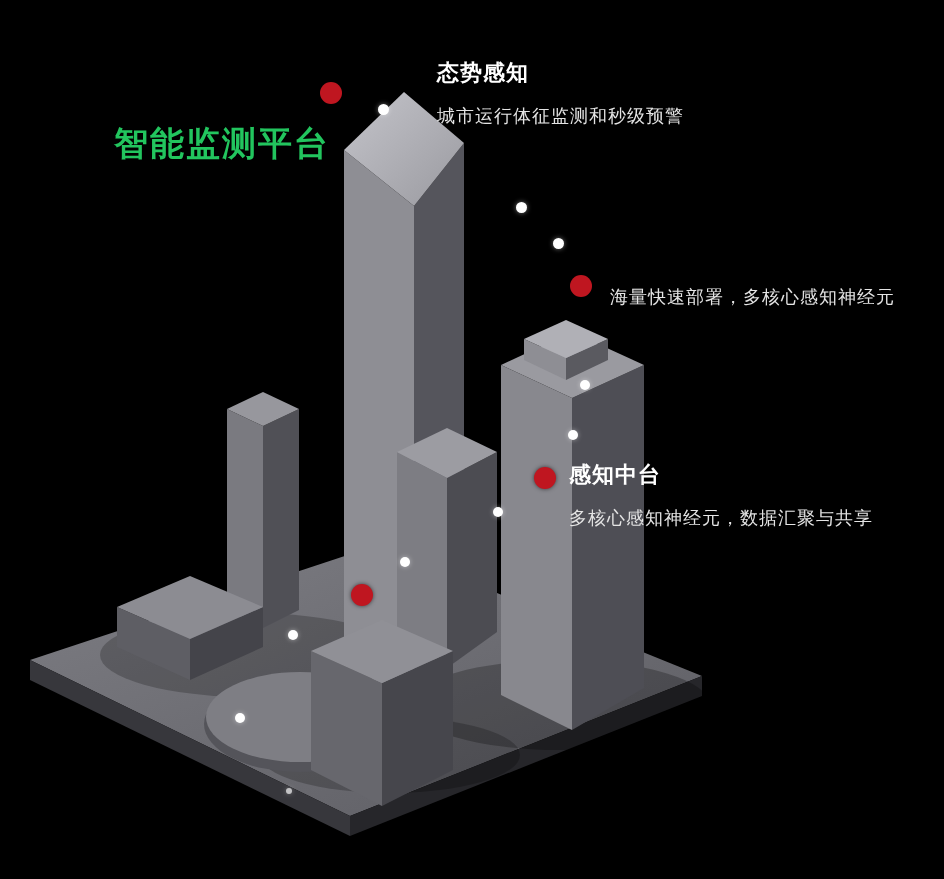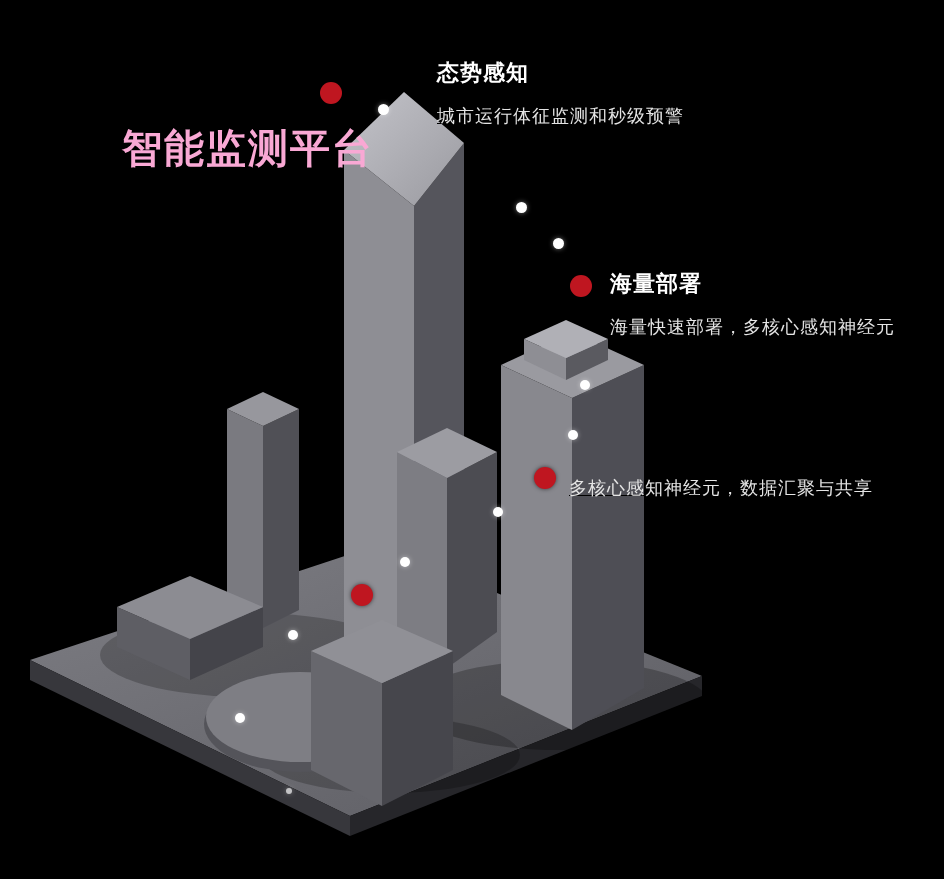--- a/index.html
+++ b/index.html
@@ -3,28 +3,28 @@
 <meta charset="utf-8">
 <style>
   html,body{margin:0;padding:0;background:#000;}
   .stage{
     position:relative;width:944px;height:879px;background:#000;overflow:hidden;
     font-family:"Liberation Sans","DejaVu Sans",sans-serif;
   }
   .scene-svg{position:absolute;left:0;top:0;}
   .overlay{position:absolute;left:0;top:0;width:100%;height:100%;pointer-events:none;}
   .page-title{
-    position:absolute;left:122px;top:121px;
-    font-size:40px;font-weight:700;color:#f9a8d4;letter-spacing:2px;white-space:nowrap;
+    position:absolute;left:114px;top:121px;
+    font-size:34px;font-weight:700;color:#22c55e;letter-spacing:2px;white-space:nowrap;
   }
   .red-dot{
     position:absolute;width:22px;height:22px;border-radius:50%;
     background:#bf1620;box-shadow:0 0 4px rgba(0,0,0,.6);
   }
-  .callout{position:absolute;white-space:nowrap;text-decoration:underline;}
+  .callout{position:absolute;white-space:nowrap;}
   .callout-title{font-size:22px;font-weight:700;color:#ffffff;letter-spacing:1px;}
   .callout-desc{font-size:18px;font-weight:400;color:#e4e4e4;margin-top:16px;letter-spacing:1px;}
   .trail-dot{
     position:absolute;border-radius:50%;background:#ffffff;
     box-shadow:0 0 5px rgba(255,255,255,.45);
   }
 </style>
 </head>
 <body>
 
@@ -118,22 +118,22 @@
   <div class="red-dot" style="left: 570px; top: 275px; background: rgb(191, 22, 32);"></div>
   <div class="red-dot" style="left: 534px; top: 467px; background: rgb(191, 22, 32);"></div>
   <div class="red-dot" style="left: 351px; top: 584px; background: rgb(191, 22, 32);"></div>
 
   <div class="callout" style="left:437px;top:58px">
     <div class="callout-title">态势感知</div>
     <div class="callout-desc">城市运行体征监测和秒级预警</div>
   </div>
 
   <div class="callout" style="left:610px;top:269px">
-    <div class="callout-title">海量部署</div>
     <div class="callout-desc">海量快速部署，多核心感知神经元</div>
   </div>
 
   <div class="callout" style="left:569px;top:460px">
+    <div class="callout-title">感知中台</div>
     <div class="callout-desc">多核心感知神经元，数据汇聚与共享</div>
   </div>
 
 
 </div>
 
 </body></html>

